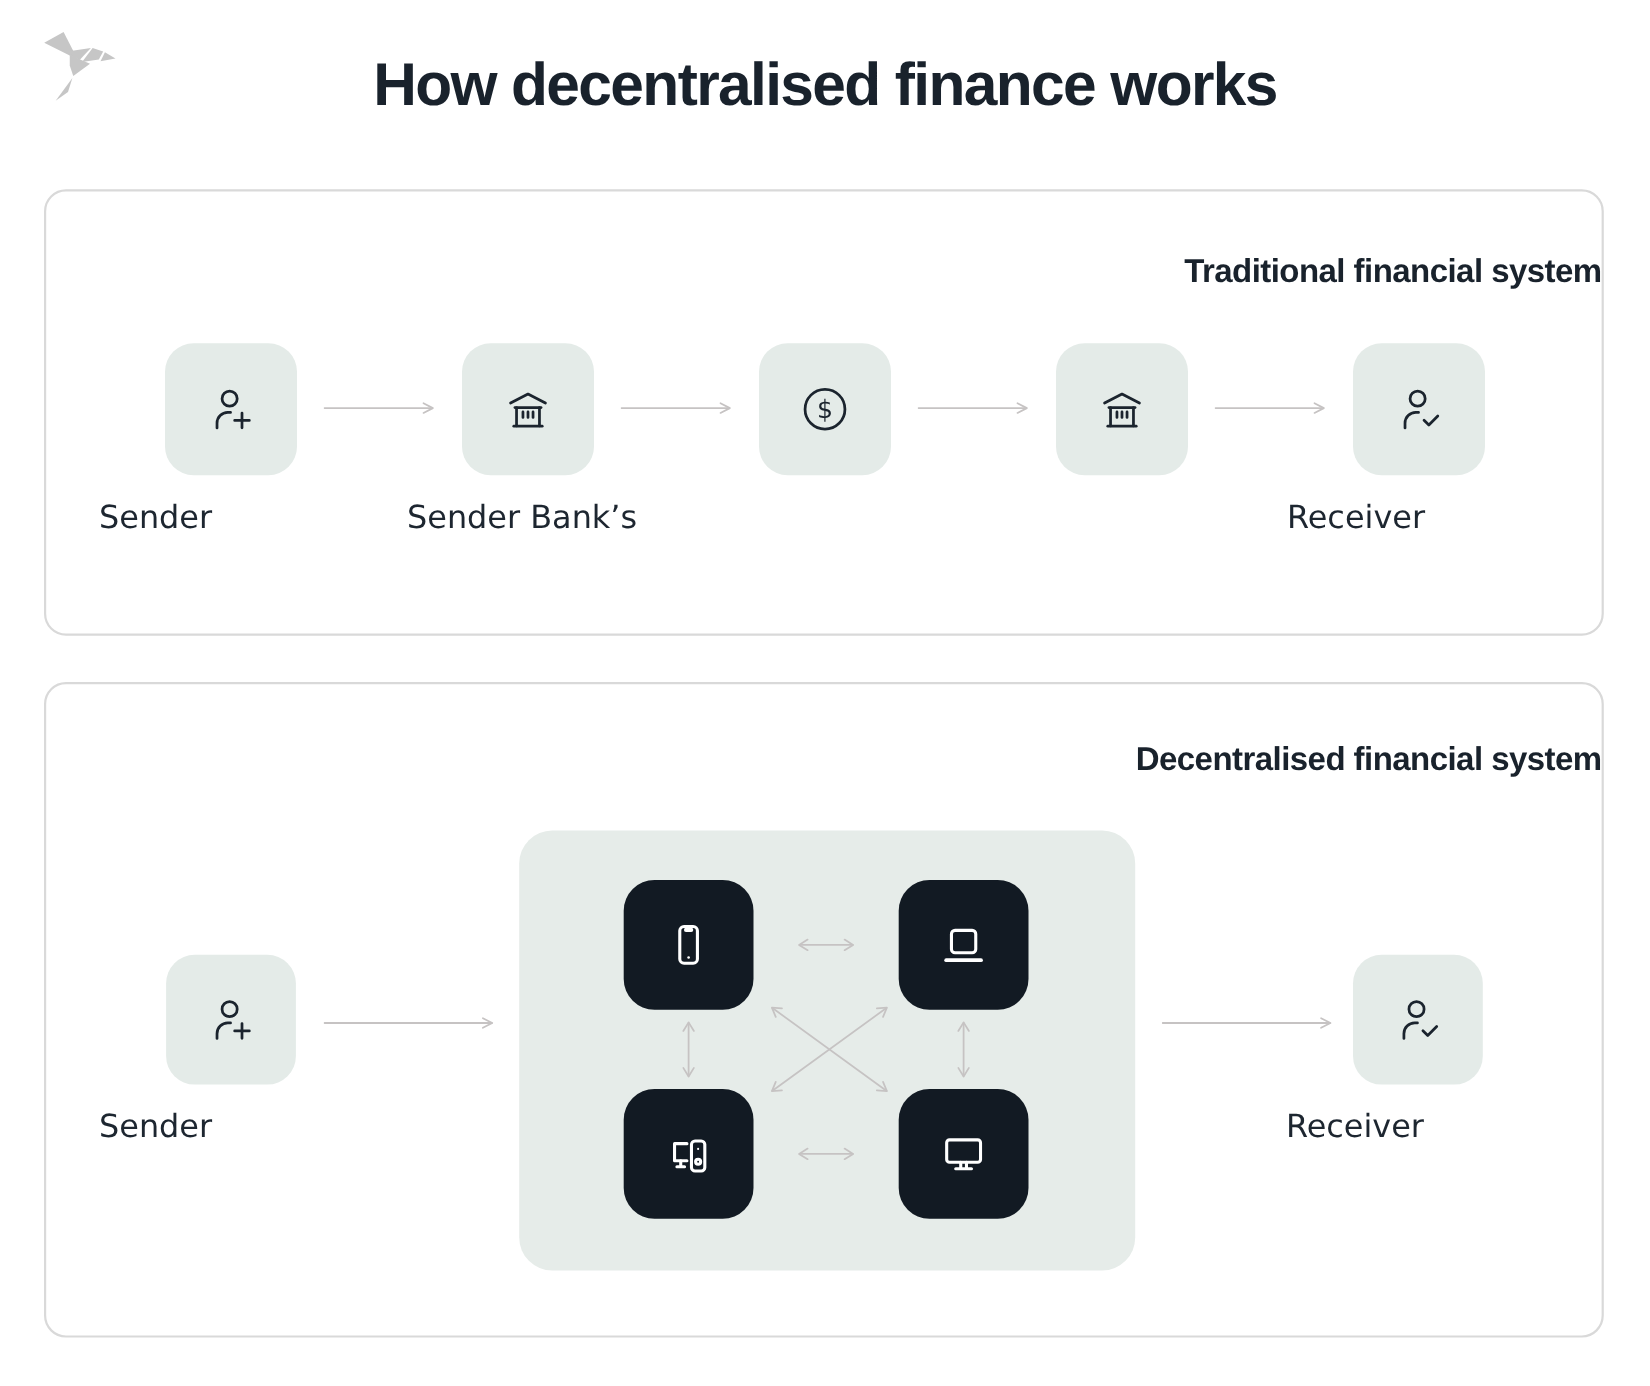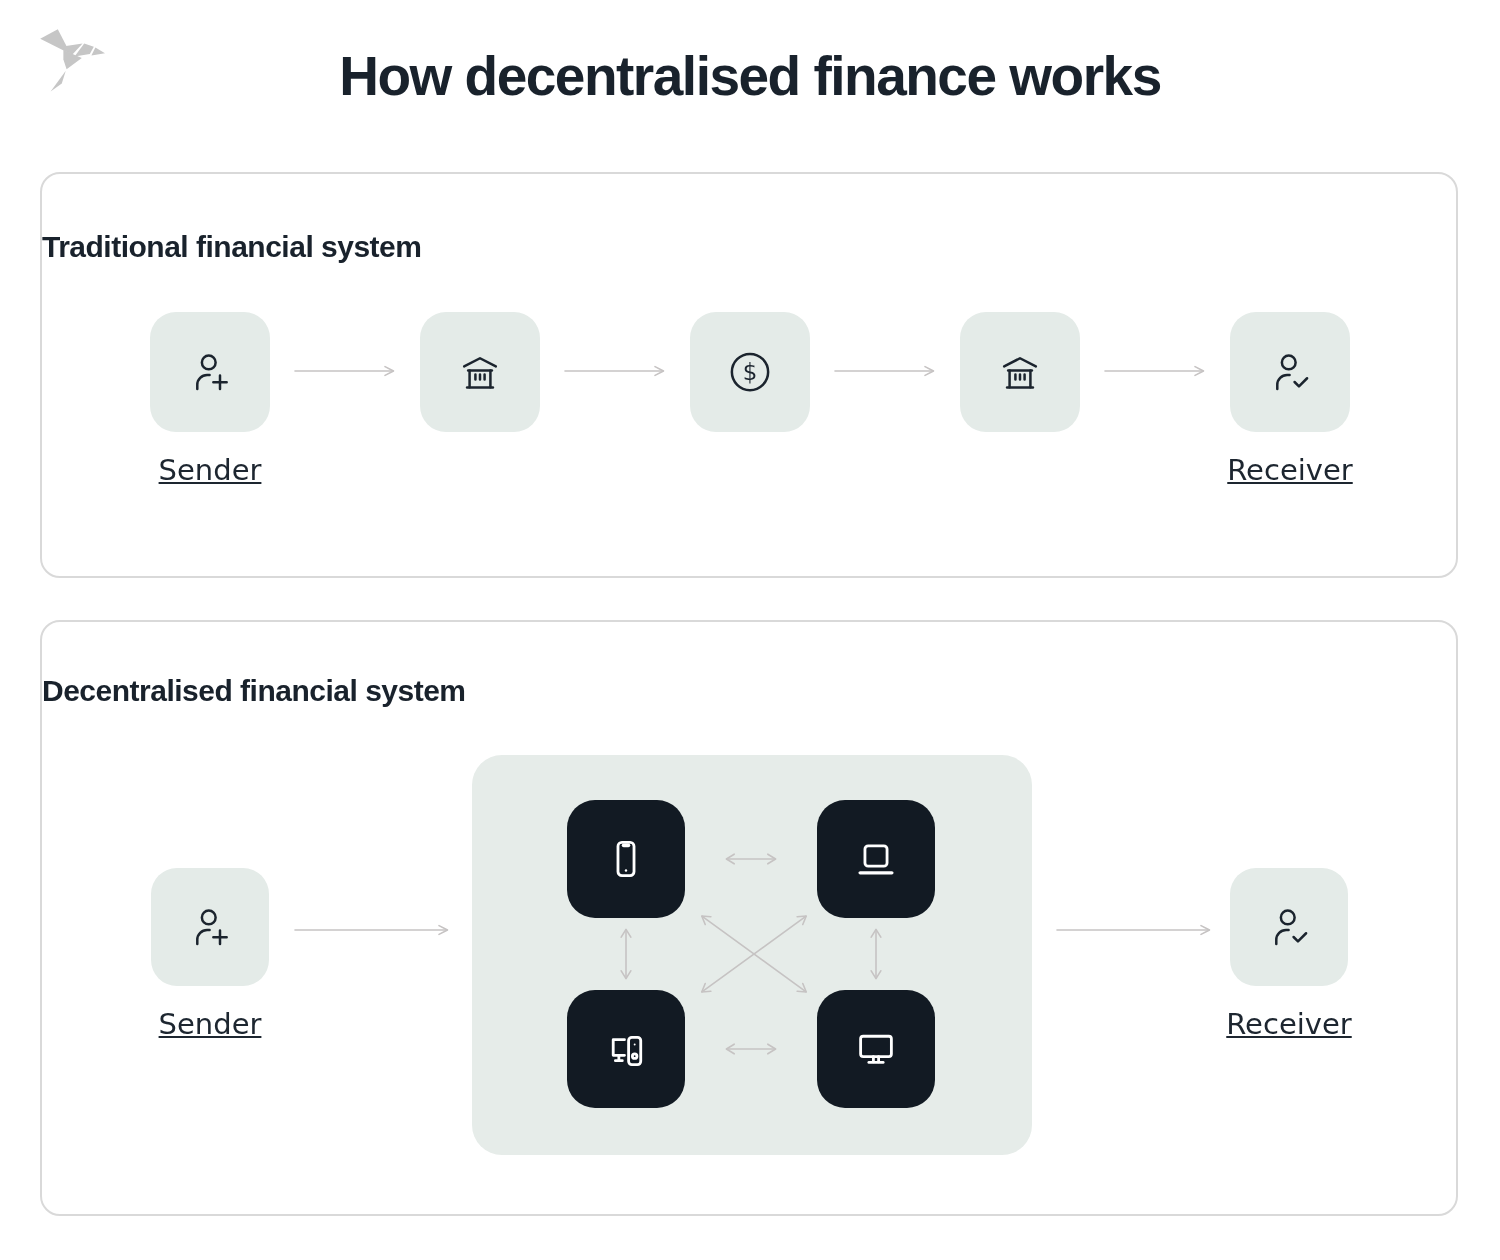--- a/index.html
+++ b/index.html
@@ -33,21 +33,21 @@
     width: 1418px;
     border: 2px solid #d9d9d9;
     border-radius: 20px;
     background: #ffffff;
   }
   .panel-1 { top: 172px; height: 406px; }
   .panel-2 { top: 620px; height: 596px; }
   .panel-title {
     position: absolute;
     left: 0; right: 0;
-    text-align: left;
+    text-align: right;
     font-family: "Liberation Sans", sans-serif;
     font-weight: 800;
     font-size: 30px;
     letter-spacing: -0.5px;
     color: #19222c;
   }
   .panel-1 .panel-title { top: 56px; }
   .panel-2 .panel-title { top: 52px; }
 
   .tile {
@@ -65,25 +65,24 @@
     width: 118px; height: 118px;
     border-radius: 28px;
     background: #121a23;
     display: flex; align-items: center; justify-content: center;
     color: #ffffff;
   }
   .dark-tile svg { width: 52px; height: 52px; }
 
   .node-label {
     position: absolute;
-    text-align: center;
+    text-align: left;
     font-size: 29px;
     line-height: 1.55;
     color: #1d2630;
-    text-decoration: underline;
   }
   .nowrap { white-space: nowrap; }
 
   .arrow { position: absolute; color: #c6c3c3; }
   .arrow svg { display: block; }
 
   .network-box {
     position: absolute;
     left: 430px; top: 133px;
     width: 560px; height: 400px;
@@ -131,20 +130,21 @@
 
   <div class="tile" style="left:378px; top:138px;">
     <svg viewBox="0 0 24 24" fill="none" stroke="currentColor" stroke-width="1.2" stroke-linecap="round" stroke-linejoin="round">
       <path d="M4.4 9.3 12 5.4l7.6 3.9"></path>
       <path d="M6.3 11.3h11.4"></path>
       <path d="M7 11.3v8M17 11.3v8"></path>
       <path d="M5.8 19.4h12.4"></path>
       <path d="M9.8 13.2v2.4M12 13.2v2.4M14.2 13.2v2.4"></path>
     </svg>
   </div>
+  <div class="node-label nowrap" style="left:328px; top:274px; width:300px;">Sender Bank’s</div>
 
   <div class="arrow" style="left:522px; top:190px;">
     <svg width="102" height="14" viewBox="0 0 102 14" fill="none" stroke="currentColor" stroke-width="1.6" stroke-linecap="round" stroke-linejoin="round">
       <line x1="1" y1="7" x2="99" y2="7"></line>
         <path d="M91 2.6 99.5 7 91 11.4"></path>
     </svg>
   </div>
 
   <div class="tile" style="left:648px; top:138px;">
     <svg viewBox="0 0 24 24" fill="none" stroke="currentColor" stroke-width="1.2" stroke-linecap="round" stroke-linejoin="round">

